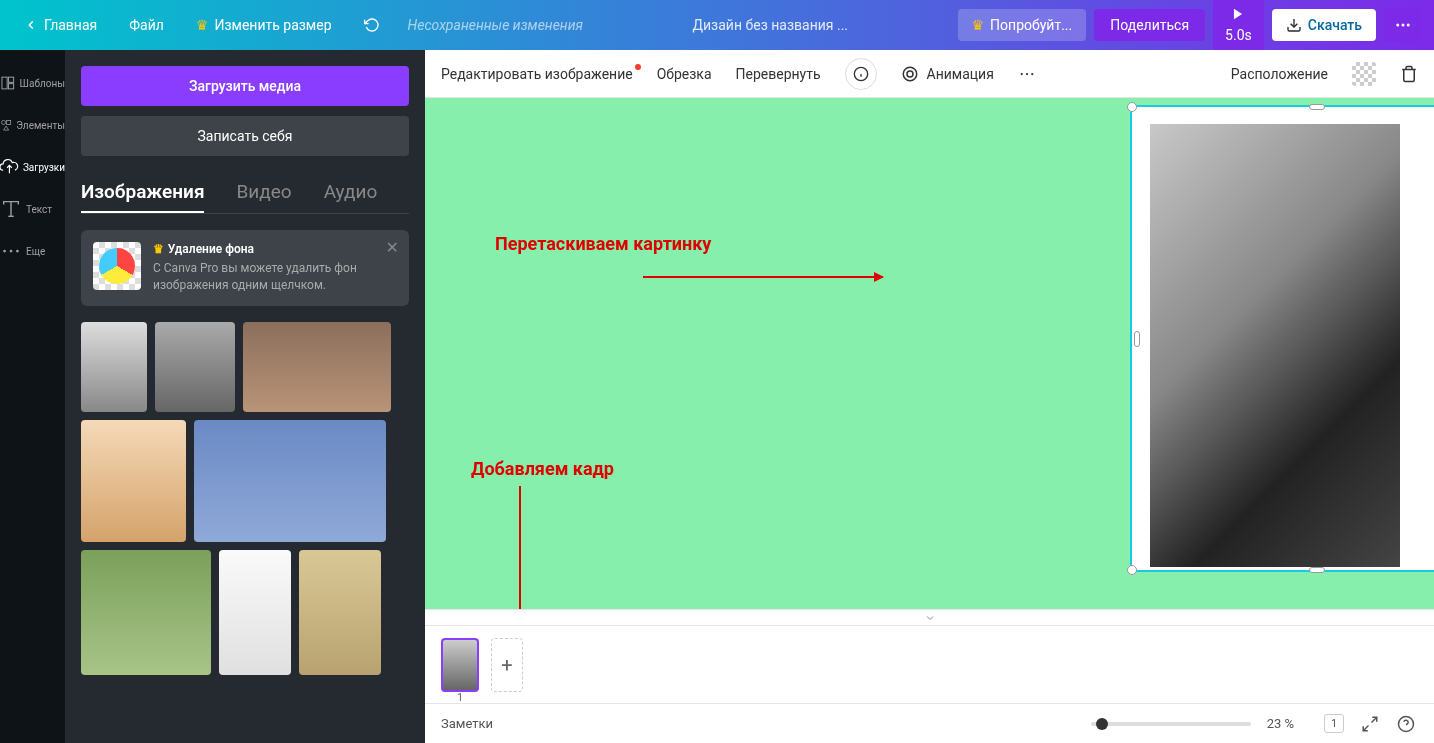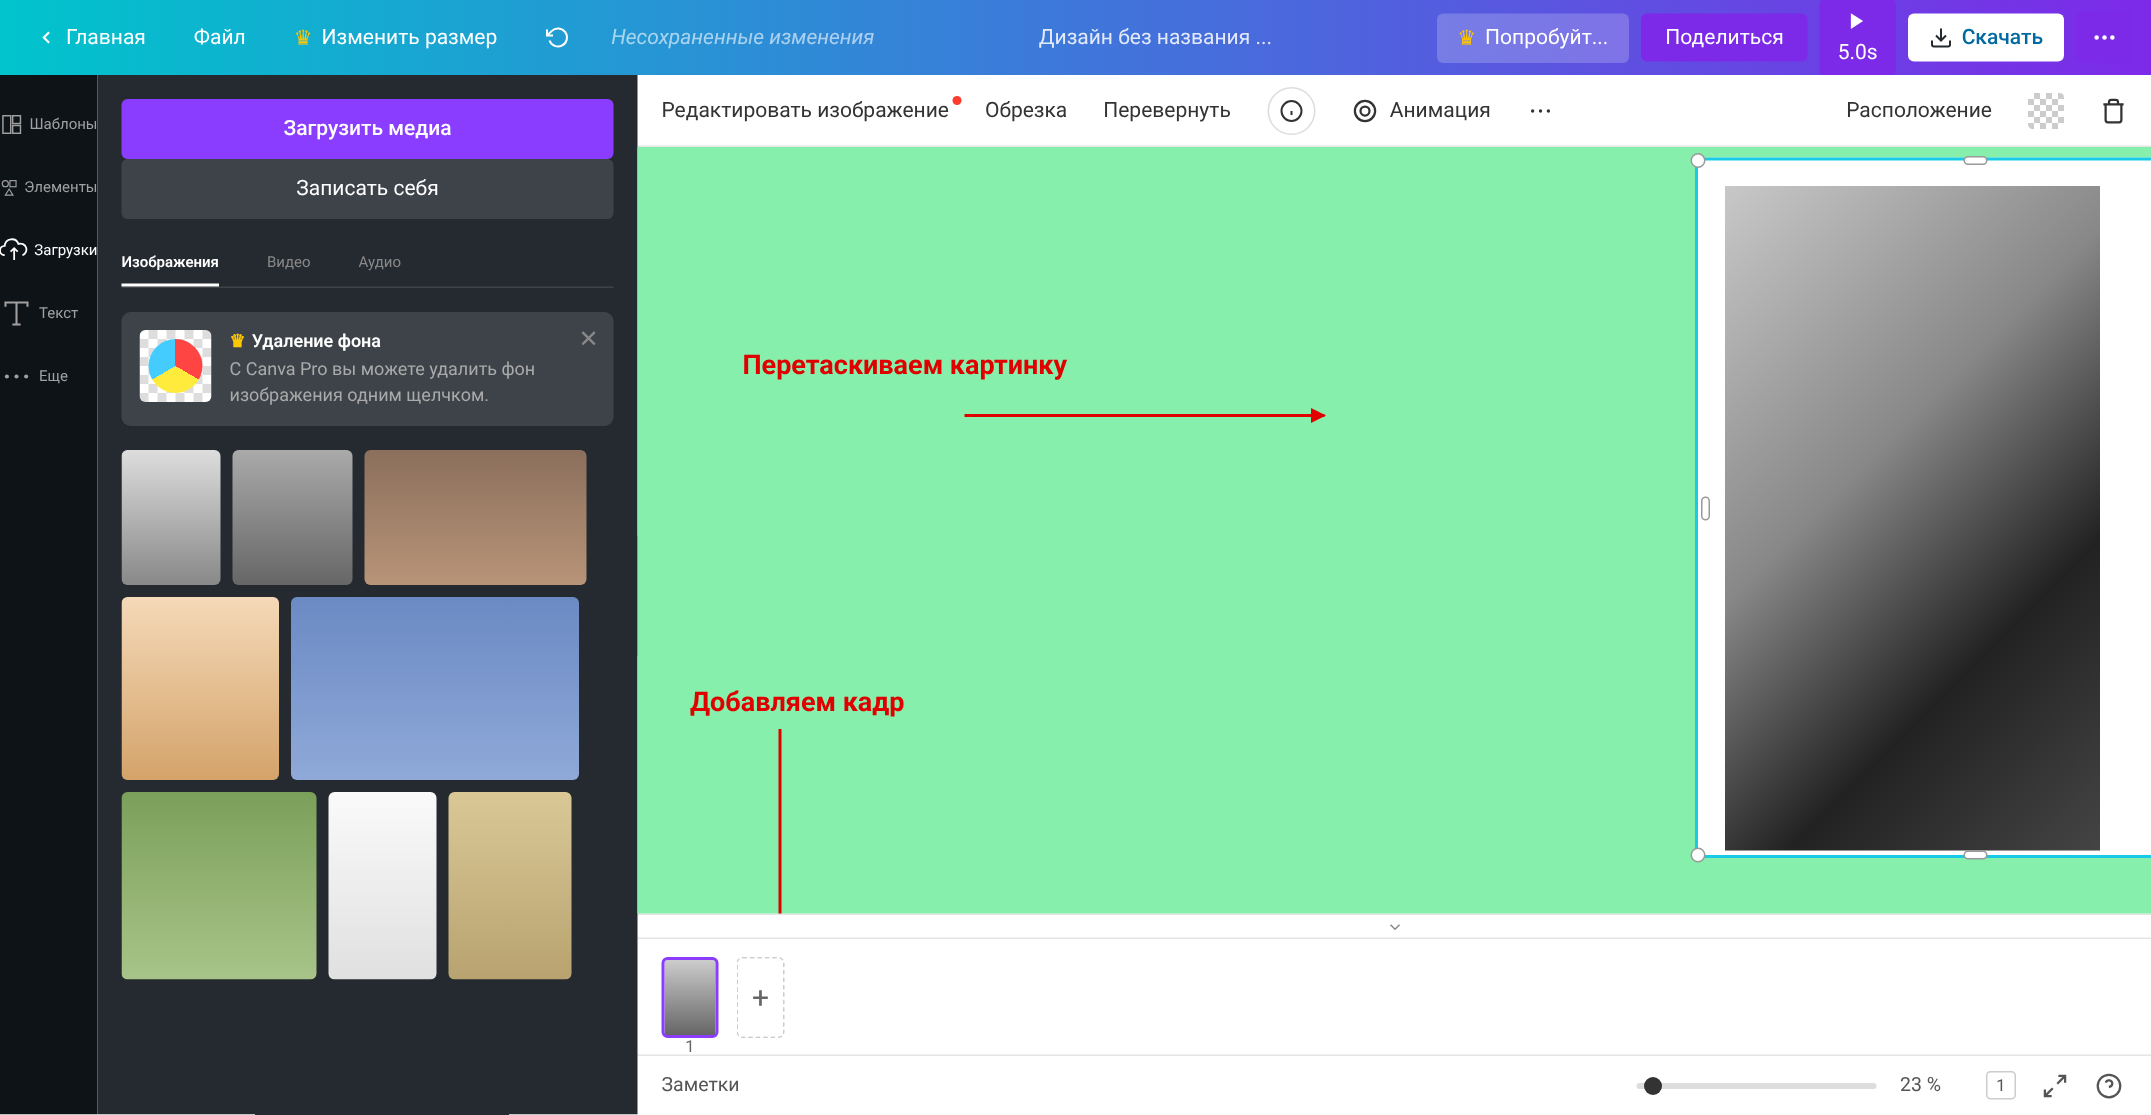--- a/index.html
+++ b/index.html
@@ -15,24 +15,24 @@
 .tb-more { background: #7d2ae8; padding: 8px 10px; border-radius: 4px; }
 .unsaved { color: rgba(255,255,255,0.6); font-style: italic; margin-left: 8px; }
 
 .main { display: flex; height: 693px; }
 
 .sidenav { width: 65px; background: #0e1318; display: flex; flex-direction: column; align-items: center; padding-top: 12px; color: #a0a0a0; font-size: 10px; }
 .sidenav-item { width: 100%; padding: 10px 0; display: flex; flex-direction: row; align-items: center; gap: 4px; cursor: pointer; }
 .sidenav-item.active { color: #fff; }
 
 .panel { width: 360px; background: #252a30; display: flex; flex-direction: column; padding: 16px; color: #fff; position: relative; }
-.btn-primary { background: #8b3dff; color: #fff; border: none; padding: 12px; border-radius: 4px; font-size: 14px; font-weight: 500; cursor: pointer; }
+.btn-primary { background: #8b3dff; color: #fff; border: none; padding: 12px; border-radius: 4px; font-size: 14px; font-weight: 500; cursor: pointer; margin-bottom: 10px; }
 .btn-secondary { background: #3d4349; color: #fff; border: none; padding: 12px; border-radius: 4px; font-size: 14px; cursor: pointer; margin-bottom: 16px; }
 .panel-tabs { display: flex; gap: 32px; margin-bottom: 16px; border-bottom: 1px solid #3d4349; }
-.panel-tab { padding: 8px 0; color: #888; cursor: pointer; font-size: 10px; }
+.panel-tab { padding: 8px 0; color: #888; cursor: pointer; font-size: 19px; }
 .panel-tab.active { color: #fff; border-bottom: 2px solid #fff; font-weight: 600; }
 .promo { background: #3d4349; border-radius: 6px; padding: 12px; display: flex; gap: 12px; margin-bottom: 16px; position: relative; }
 .promo-img { width: 48px; height: 48px; border-radius: 4px; background: repeating-conic-gradient(#ddd 0% 25%, #fff 0% 50%) 50% / 12px 12px; display: flex; align-items: center; justify-content: center; }
 .promo-ball { width: 36px; height: 36px; border-radius: 50%; background: conic-gradient(#f44 0deg 120deg, #ffeb3b 120deg 240deg, #4cf 240deg 360deg); }
 .promo-text { flex: 1; font-size: 12px; }
 .promo-title { font-weight: 600; margin-bottom: 4px; display: flex; align-items: center; gap: 4px; }
 .promo-desc { color: #aaa; line-height: 1.4; }
 .promo-close { position: absolute; top: 8px; right: 10px; color: #888; cursor: pointer; font-size: 16px; }
 .thumb-grid { display: flex; flex-wrap: wrap; gap: 8px; overflow-y: auto; }
 .thumb { background: #444; border-radius: 4px; overflow: hidden; }
@@ -55,21 +55,21 @@
 .ctx-transparency { width: 24px; height: 24px; background: repeating-conic-gradient(#ccc 0% 25%, #fff 0% 50%) 50% / 8px 8px; border-radius: 3px; cursor: pointer; }
 
 .canvas-viewport { flex: 1; position: relative; overflow: hidden; background: #86efac; }
 .design-frame { position: absolute; left: 785px; top: 7px; width: 373px; height: 467px; border: 2px solid #18cae6; background: #fff; }
 .sel-handle { position: absolute; width: 10px; height: 10px; background: #fff; border: 1px solid #999; border-radius: 50%; }
 .sel-mid { position: absolute; width: 16px; height: 6px; background: #fff; border: 1px solid #999; border-radius: 3px; }
 .canvas-image { position: absolute; left: 18px; top: 17px; width: 250px; height: 443px; background: linear-gradient(135deg, #c8c8c8 0%, #888 40%, #222 70%, #444 100%); }
 
 .annotation { position: absolute; color: #e00000; font-weight: 700; font-size: 18px; }
 .ann1 { left: 70px; top: 135px; }
-.ann2 { left: 35px; top: 360px; }
+.ann2 { left: 46px; top: 360px; }
 .arrow-line { position: absolute; height: 2px; background: #e00000; }
 .arrow-line::after { content: ''; position: absolute; right: -1px; top: -4px; border-left: 10px solid #e00000; border-top: 5px solid transparent; border-bottom: 5px solid transparent; }
 .arrow1 { left: 218px; top: 178px; width: 240px; }
 .arrow-vert { position: absolute; width: 2px; background: #e00000; }
 .arrow-vert::after { content: ''; position: absolute; bottom: -1px; left: -4px; border-top: 10px solid #e00000; border-left: 5px solid transparent; border-right: 5px solid transparent; }
 .arrow2 { left: 94px; top: 388px; height: 152px; }
 
 .collapse-strip { height: 16px; background: #fff; border-top: 1px solid #e5e5e5; display: flex; align-items: center; justify-content: center; cursor: pointer; }
 .timeline { height: 78px; background: #fff; border-top: 1px solid #e5e5e5; display: flex; align-items: center; padding: 0 16px; gap: 12px; }
 .tl-thumb { width: 38px; height: 54px; border: 2px solid #8b3dff; border-radius: 4px; background: linear-gradient(#ccc, #666); position: relative; }

